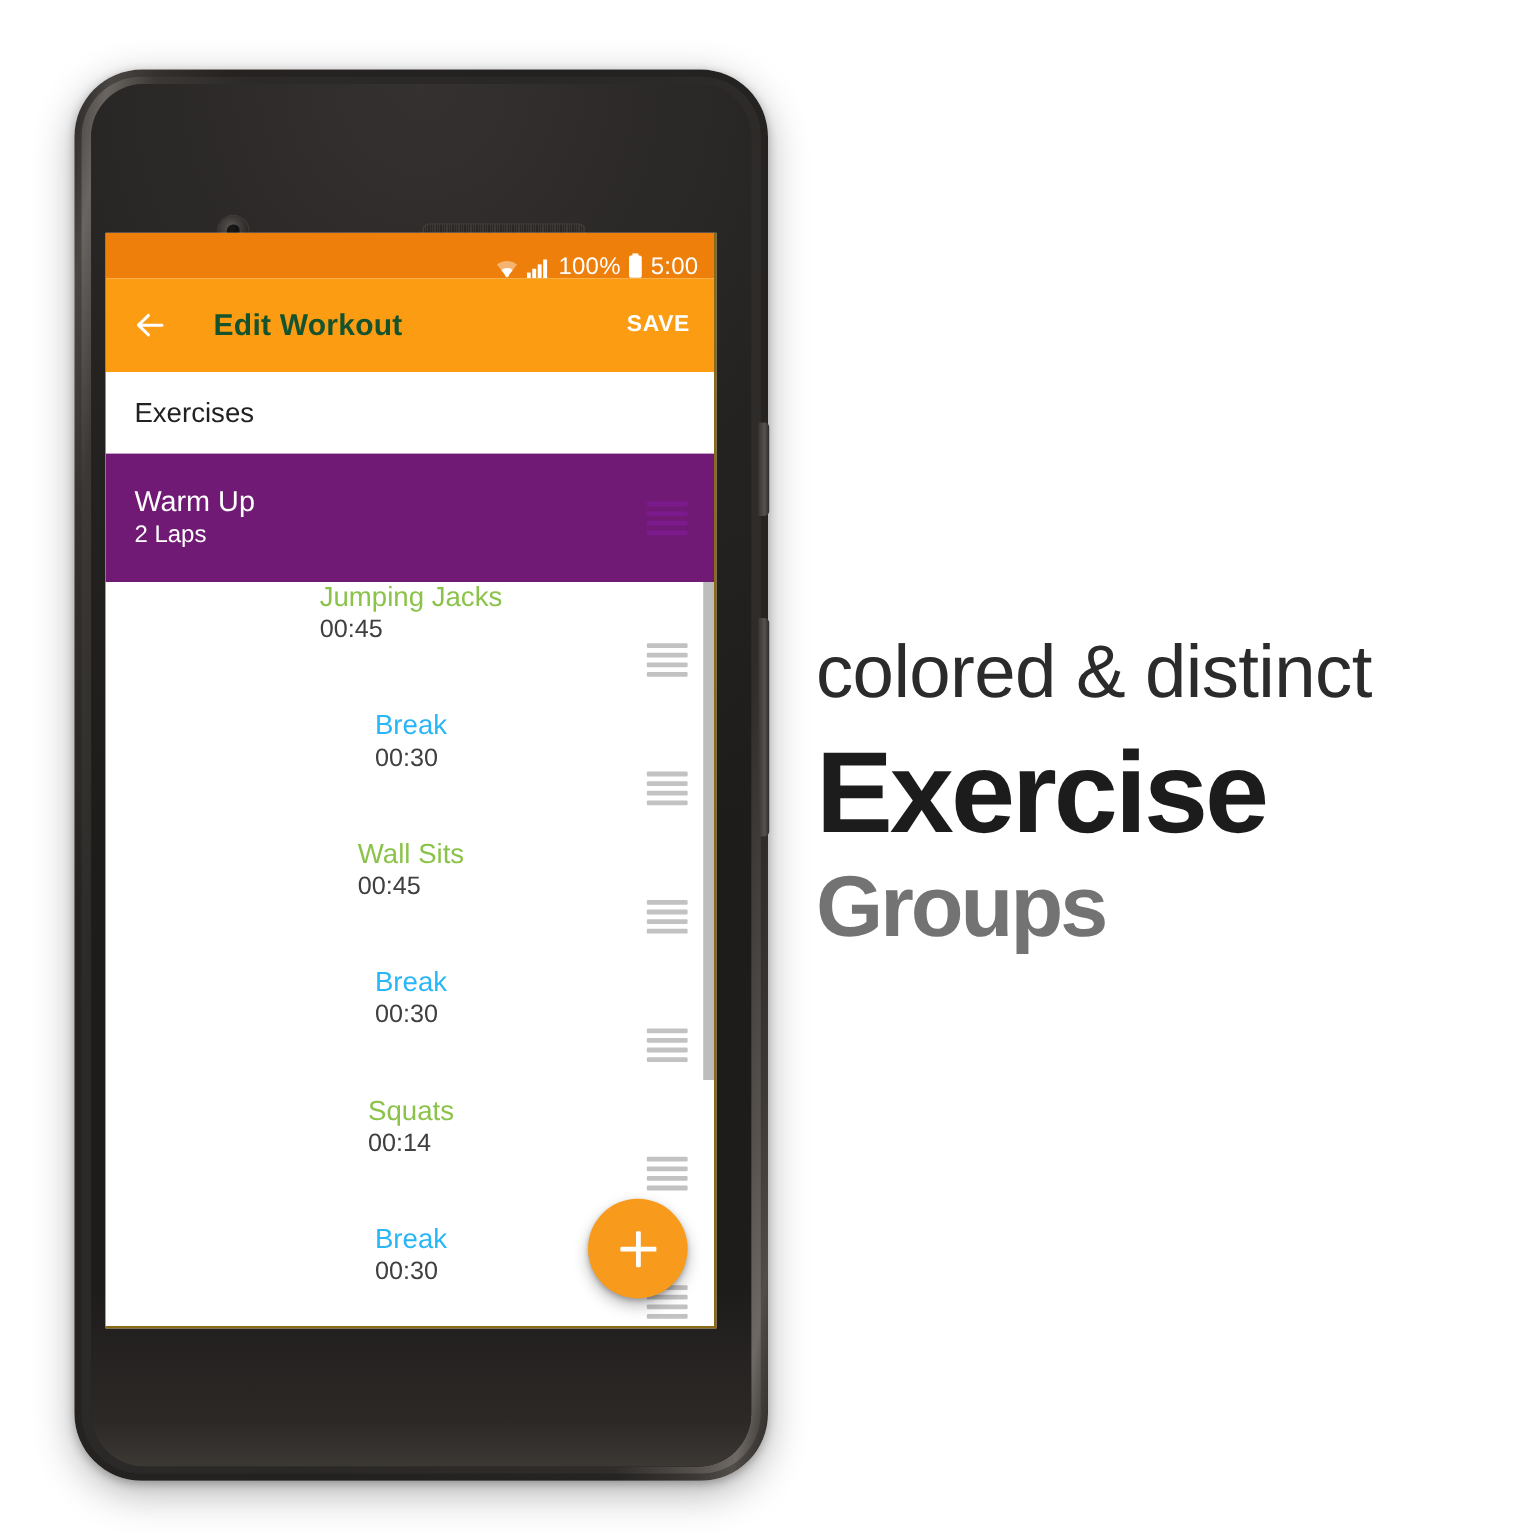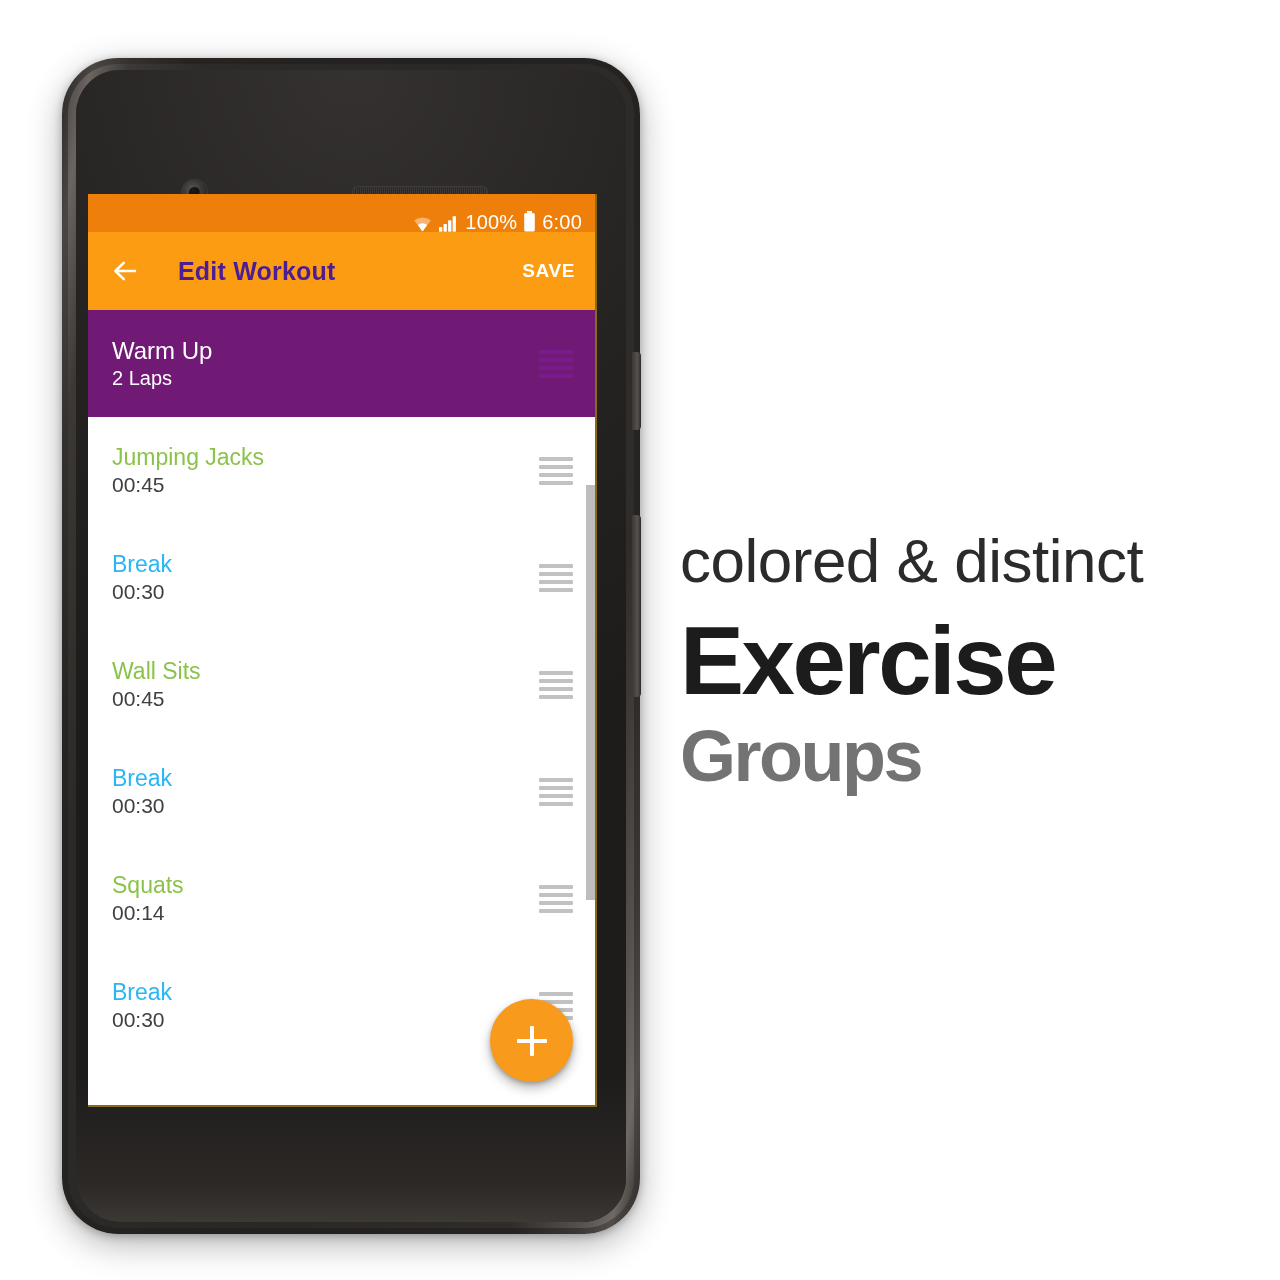--- a/index.html
+++ b/index.html
@@ -106,21 +106,21 @@
   .sb-icon { display: flex; align-items: center; }
 
   .appbar {
     height: 78px;
     background: #fb9c12;
     display: flex; align-items: center;
     padding: 0 20px 0 22px;
   }
   .back-arrow { width: 30px; height: 30px; flex: 0 0 auto; cursor: pointer; }
   .appbar-title {
-    color: #4c1d95; font-size: 25px; font-weight: bold;
+    color: #14532d; font-size: 25px; font-weight: bold;
     margin-left: 38px; letter-spacing: 0.2px;
   }
   .appbar-save {
     margin-left: auto; color: #ffffff; font-size: 19px;
     font-weight: bold; letter-spacing: 0.6px; cursor: pointer;
   }
 
   .section-header {
     height: 68px; background: #ffffff;
     display: flex; align-items: center; padding-left: 24px;
@@ -140,20 +140,21 @@
   .group-texts { display: flex; flex-direction: column; gap: 4px; }
   .group-title { color: #ffffff; font-size: 24px; line-height: 1.05; }
   .group-sub { color: #ffffff; font-size: 20px; line-height: 1.05; }
 
   .ex-row {
     height: 107px;
     background: #ffffff;
     display: flex; align-items: center;
     padding: 0 22px 0 24px;
     position: relative;
+    flex-direction: column;
   }
   .ex-texts { display: flex; flex-direction: column; gap: 5px; }
   .ex-title { font-size: 23px; line-height: 1.05; }
   .ex-time { color: #404040; font-size: 21px; line-height: 1.05; }
 
   .handle { margin-left: auto; width: 34px; display: flex; flex-direction: column; gap: 4px; cursor: grab; }
   .handle span { display: block; height: 4px; border-radius: 1px; }
   .handle.gray span { background: #c2c2c2; }
   .handle.dark span { background: #7b1a8c; }
 
@@ -231,33 +232,36 @@
           <rect x="15" y="1" width="3.6" height="17" fill="#ffffff"></rect>
         </svg>
       </span>
       <span class="sb-text">100%</span>
       <span class="sb-icon">
         <svg width="13" height="21" viewBox="0 0 13 21">
           <rect x="4" y="0" width="5" height="2.4" fill="#ffffff"></rect>
           <rect x="1.2" y="2" width="10.6" height="18.5" rx="1.6" fill="#ffffff"></rect>
         </svg>
       </span>
-      <span class="sb-text">6:00</span>
+      <span class="sb-text">5:00</span>
     </div>
 
     <div class="appbar">
       <span class="back-arrow">
         <svg width="30" height="30" viewBox="0 0 24 24">
           <path d="M20 12 H5 M11 5.5 L4.3 12 L11 18.5" fill="none" stroke="#ffffff" stroke-width="2" stroke-linecap="round" stroke-linejoin="round"></path>
         </svg>
       </span>
       <span class="appbar-title">Edit Workout</span>
       <span class="appbar-save">SAVE</span>
     </div>
 
+    <div class="section-header">
+      <span>Exercises</span>
+    </div>
 
     <div class="list">
 
       <div class="group-row">
         <div class="group-texts">
           <span class="group-title">Warm Up</span>
           <span class="group-sub">2 Laps</span>
         </div>
         <span class="handle dark">
           <span></span>

